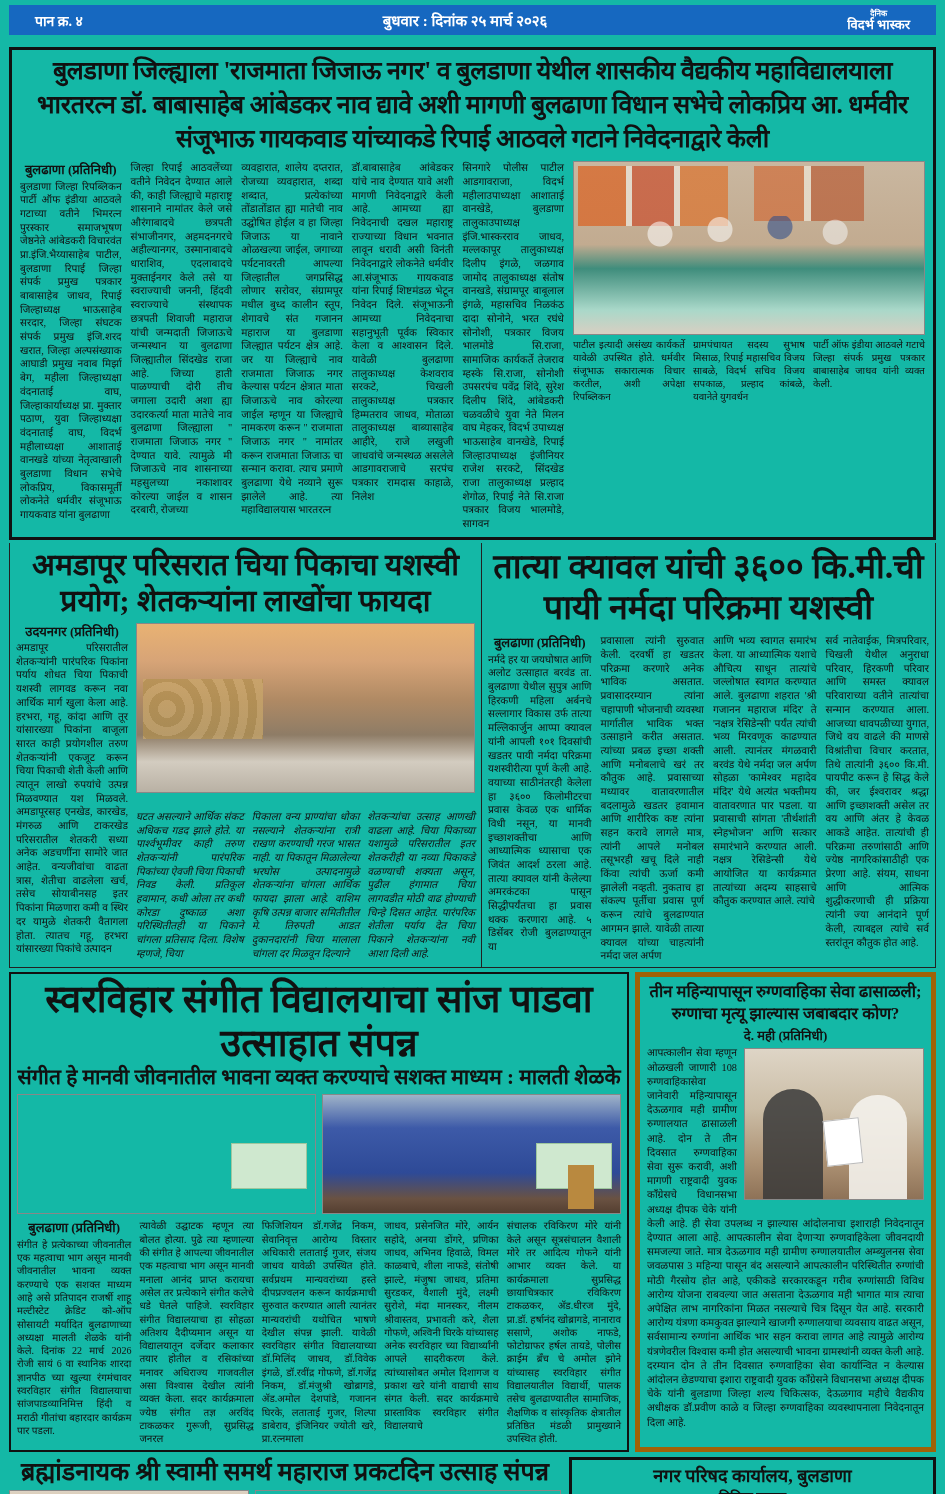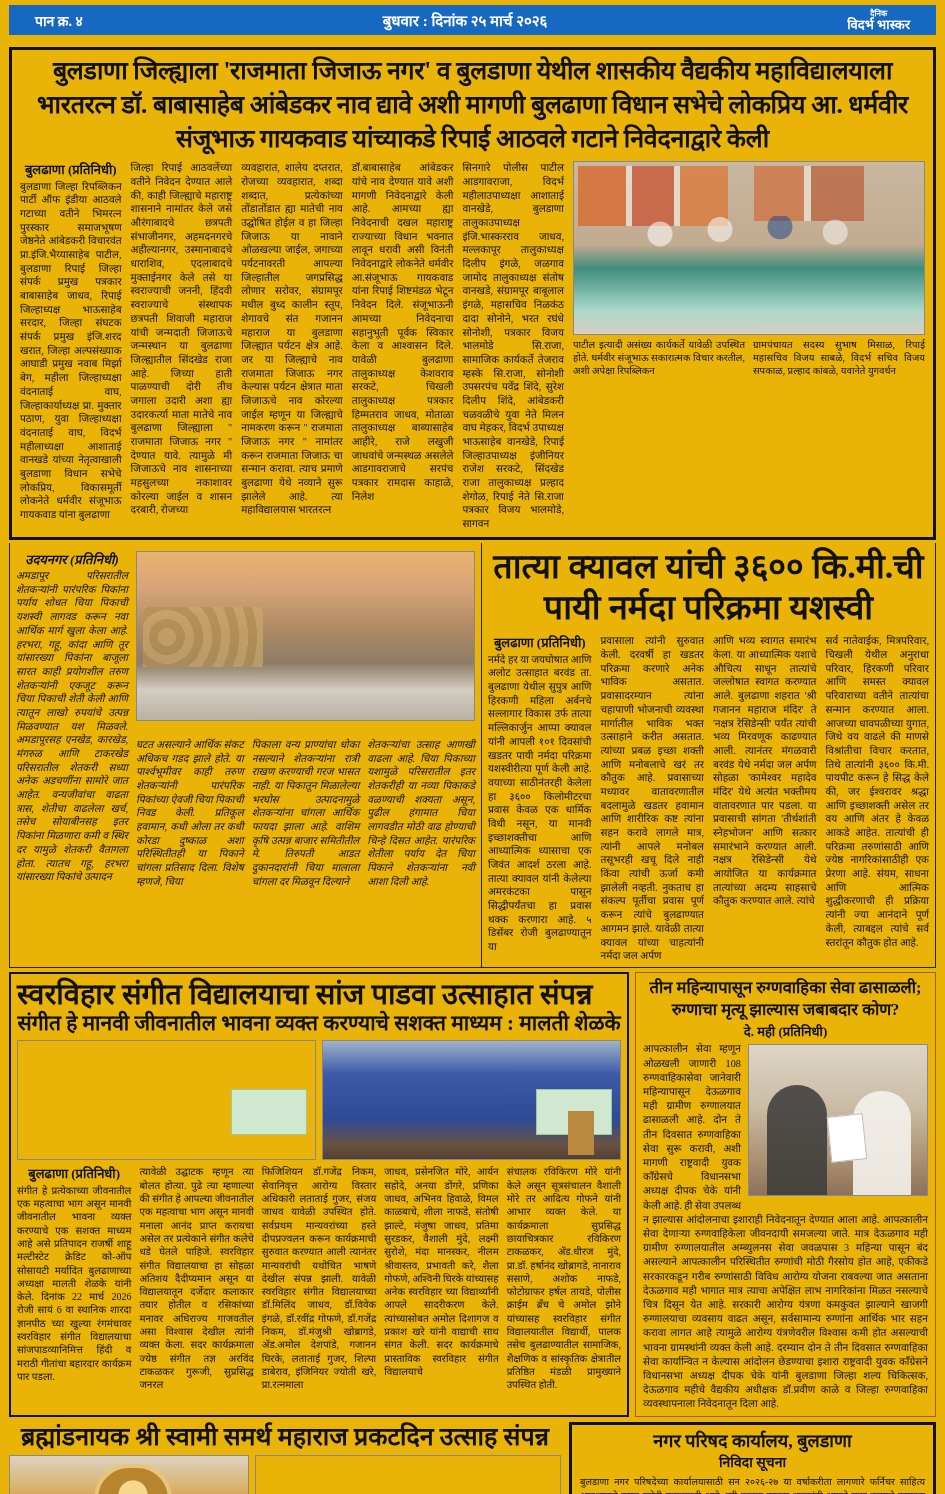--- a/index.html
+++ b/index.html
@@ -1,16 +1,16 @@
 <!DOCTYPE html>
 <html><head>
 <meta charset="utf-8">
 <style>
   html,body{margin:0;padding:0;background:#e9e9e9;}
-  .page{width:945px;height:1494px;margin:0 auto;background:#eab308;position:relative;
+  .page{width:945px;height:1494px;margin:0 auto;background:#14b8a6;position:relative;
         font-family:"Liberation Serif","DejaVu Sans",serif;color:#111;overflow:hidden;
         box-sizing:border-box;padding:5px 9px;}
   
   .topbar{background:#1668c0;color:#fff;height:30px;display:flex;align-items:center;
           justify-content:space-between;padding:0 26px;font-weight:bold;}
   .topbar .pageno{font-size:14px;}
   .topbar .dateline{font-size:15px;}
   .masthead{text-align:center;line-height:1;}
   .masthead .small{display:block;font-size:8px;}
   .masthead .big{display:block;font-size:13px;}
@@ -34,43 +34,43 @@
                          radial-gradient(circle at 65% 12%,#274a8c 0 12px,transparent 13px),
                          radial-gradient(circle at 88% 18%,#f4f4f4 0 12px,transparent 13px);opacity:.55;}
   .caption{display:flex;gap:8px;margin-top:3px;}
   .caption .col{font-size:9.8px;}
   
   .row2{display:flex;border:1px solid #222;border-top:none;margin-top:3px;}
   .chia{width:472px;box-sizing:border-box;padding:4px 6px;border-right:1px solid #222;}
   .story-headline{font-weight:bold;text-align:center;line-height:1.2;}
   .chia .story-headline{font-size:30px;}
   .chia-top{display:flex;gap:8px;margin-top:4px;}
-  .chia-left{width:112px;flex:0 0 auto;font-style:italic;}
+  .chia-left{width:112px;flex:0 0 auto;}
   .chia-right{flex:1;display:flex;flex-direction:column;gap:17px;font-style:italic;}
   .chia-photo{height:168px;background:linear-gradient(180deg,#e9b273 0%,#d7a477 22%,#b08a64 45%,#8e7c66 66%,#d3ccc0 82%,#b9b1a4 100%);}
   .sacks{position:absolute;top:55px;left:6px;width:120px;height:60px;
          background:repeating-radial-gradient(circle at 20% 50%,#caa86a 0 9px,#b3914f 9px 18px);opacity:.7;}
   .chia-cols{display:flex;gap:8px;flex:1;}
   .narmada{flex:1;box-sizing:border-box;padding:4px 6px;}
   .narmada .story-headline{font-size:34px;}
   .narmada-cols{display:flex;gap:9px;margin-top:6px;}
   
   .row3{display:flex;gap:6px;margin-top:4px;}
   .musicbox{width:620px;box-sizing:border-box;border:2px solid #111;padding:4px 6px;}
-  .music-headline{font-size:29px;font-weight:bold;text-align:left;line-height:1.15;}
+  .music-headline{font-size:38px;font-weight:bold;text-align:center;line-height:1.15;}
   .music-sub{font-size:21px;font-weight:bold;text-align:center;line-height:1.2;}
   .music-photos{display:flex;gap:6px;margin-top:4px;}
   .stage-photo{flex:1;height:118px;background:linear-gradient(180deg,#3753a0 0%,#2e4astream 0%,#2e4a97 55%,#27407f 72%,#6a5242 88%,#553f31 100%);}
   .stage-photo.alt{background:linear-gradient(180deg,#9fb3c8 0%,#3d5aa8 28%,#2e4a97 66%,#6a5242 88%,#553f31 100%);}
   .banner{position:absolute;right:8px;top:48px;width:74px;height:44px;background:#cfe8cf;border:1px solid #9ec79e;}
   .podium{position:absolute;right:26px;bottom:4px;width:26px;height:44px;background:#b9893f;}
   .music-cols{display:flex;gap:8px;margin-top:5px;}
   .music-cols .col{font-size:10px;}
   
-  .ambul{flex:1;box-sizing:border-box;border:1px solid #a16207;padding:4px 7px;}
+  .ambul{flex:1;box-sizing:border-box;border:5px solid #a16207;padding:4px 7px;}
   .amb-headline{font-size:16.5px;font-weight:bold;text-align:center;line-height:1.35;}
   .amb-text{font-size:10.3px;text-align:justify;line-height:1.38;margin-top:2px;}
   .amb-photo{float:right;width:178px;height:150px;margin:2px 0 4px 7px;
              background:linear-gradient(180deg,#ded5c6 0%,#cbbda6 40%,#ad9274 75%,#8e7257 100%);}
   .amb-sil{position:absolute;left:18px;bottom:0;width:60px;height:110px;background:#3a3a3a;border-radius:30px 30px 0 0;opacity:.85;}
   .amb-sil2{position:absolute;right:16px;bottom:0;width:58px;height:104px;background:#f4f2ec;border-radius:28px 28px 0 0;opacity:.9;}
   .amb-paper{position:absolute;left:80px;bottom:34px;width:34px;height:44px;background:#fff;border:1px solid #bbb;transform:rotate(-6deg);}
   
   .row4{display:flex;gap:8px;margin-top:5px;}
   .swami{width:552px;flex:0 0 auto;}
@@ -113,27 +113,29 @@
       <div class="col">सिनगारे पोलीस पाटील आडगावराजा, विदर्भ महीलाउपाध्यक्षा आशाताई वानखेडे, बुलडाणा तालुकाउपाध्यक्ष इंजि.भास्करराव जाधव, मल्लकापूर तालुकाध्यक्ष दिलीप इंगळे, जळगाव जामोद तालुकाध्यक्ष संतोष वानखडे, संग्रामपूर बाबूलाल इंगळे, महासचिव निळकंठ दादा सोनोने, भरत रघंधे सोनोशी, पत्रकार विजय भालमोडे सि.राजा, सामाजिक कार्यकर्ते तेजराव म्हस्के सि.राजा, सोनोशी उपसरपंच पवेंद्र शिंदे, सुरेश दिलीप शिंदे, आंबेडकरी चळवळीचे युवा नेते मिलन वाघ मेहकर, विदर्भ उपाध्यक्ष भाऊसाहेब वानखेडे, रिपाई जिल्हाउपाध्यक्ष इंजीनियर राजेश सरकटे, सिंदखेड राजा तालुकाध्यक्ष प्रल्हाद शेगोळ, रिपाई नेते सि.राजा पत्रकार विजय भालमोडे, सागवन</div>
       <div class="photo-block">
         <div class="photo lead-photo">
           <div class="collage"></div>
           <div class="collage2"></div>
           <div class="figure-sil"></div>
         </div>
         <div class="caption">
           <div class="col">पाटील इत्यादी असंख्य कार्यकर्ते यावेळी उपस्थित होते. धर्मवीर संजूभाऊ सकारात्मक विचार करतील, अशी अपेक्षा रिपब्लिकन</div>
           <div class="col">ग्रामपंचायत सदस्य सुभाष मिसाळ, रिपाई महासचिव विजय साबळे, विदर्भ सचिव विजय सपकाळ, प्रल्हाद कांबळे, यवानेते युगवर्धन</div>
+          <div class="col">पार्टी ऑफ इंडीया आठवले गटाचे जिल्हा संपर्क प्रमुख पत्रकार बाबासाहेब जाधव यांनी व्यक्त केली.</div>
         </div>
       </div>
     </div>
   </div>
 
   <div class="row2">
     <div class="chia">
+      <div class="story-headline">अमडापूर परिसरात चिया पिकाचा यशस्वी प्रयोग; शेतकऱ्यांना लाखोंचा फायदा</div>
       <div class="chia-top">
         <div class="col chia-left">
           <span class="byline">उदयनगर (प्रतिनिधी)</span>
           <span>अमडापूर परिसरातील शेतकऱ्यांनी पारंपरिक पिकांना पर्याय शोधत चिया पिकाची यशस्वी लागवड करून नवा आर्थिक मार्ग खुला केला आहे. हरभरा, गहू, कांदा आणि तूर यांसारख्या पिकांना बाजूला सारत काही प्रयोगशील तरुण शेतकऱ्यांनी एकजूट करून चिया पिकाची शेती केली आणि त्यातून लाखो रुपयांचे उत्पन्न मिळवण्यात यश मिळवले. अमडापूरसह एनखेड, कारखेड, मंगरुळ आणि टाकरखेड परिसरातील शेतकरी सध्या अनेक अडचणींना सामोरे जात आहेत. वन्यजीवांचा वाढता त्रास, शेतीचा वाढलेला खर्च, तसेच सोयाबीनसह इतर पिकांना मिळणारा कमी व स्थिर दर यामुळे शेतकरी वैतागला होता. त्यातच गहू, हरभरा यांसारख्या पिकांचे उत्पादन</span>
         </div>
         <div class="chia-right">
           <div class="photo chia-photo">
             <div class="sacks"></div>
           </div>
           <div class="chia-cols">

